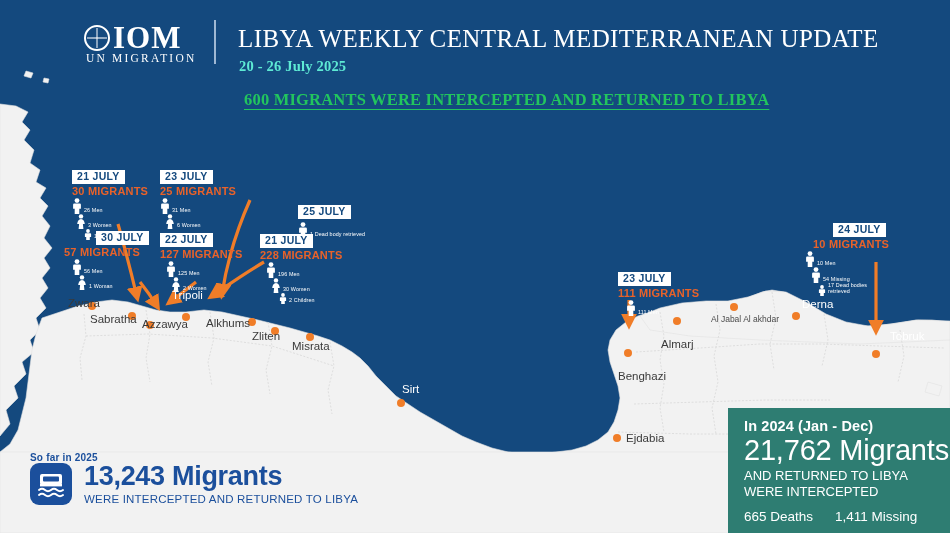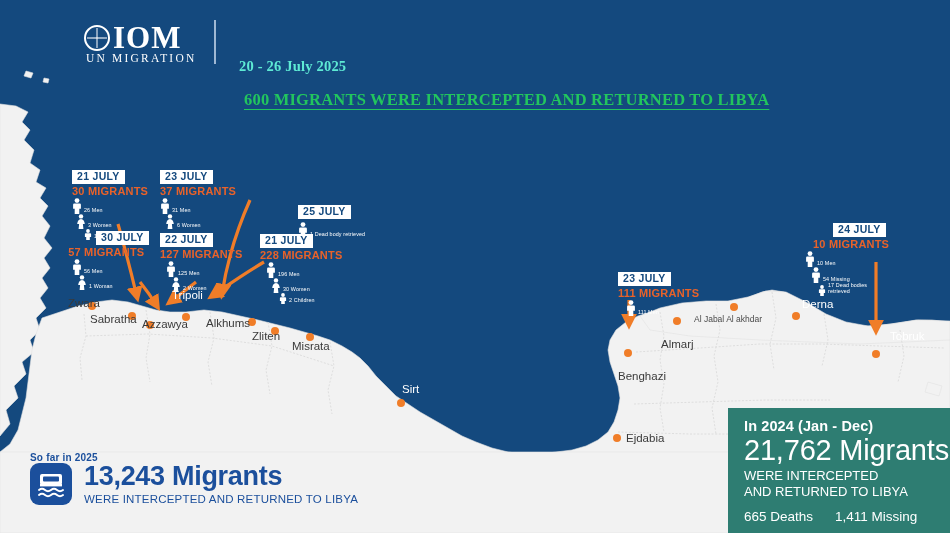--- a/index.html
+++ b/index.html
@@ -29,21 +29,21 @@
   .vline{position:absolute;left:198px;top:20px;width:1.6px;height:44px;background:#9fb8d4;}
   .h-title{position:absolute;left:222px;top:25px;color:#fff;font-size:25px;letter-spacing:.4px;white-space:nowrap;}
   .h-date{position:absolute;left:223px;top:58px;color:#5eead4;font-size:14.5px;font-weight:bold;letter-spacing:.2px;}
   .h-banner{position:absolute;left:228px;top:90px;color:#22c55e;font-size:16.5px;font-weight:bold;letter-spacing:.2px;
             text-decoration:underline;text-underline-offset:4px;white-space:nowrap;}
 
   
   .card{position:absolute;}
   .chip{display:inline-block;background:#fff;color:#14497E;font-size:10.5px;font-weight:bold;
         padding:1px 5px 2px;letter-spacing:.3px;line-height:1.05;white-space:nowrap;}
-  .mig{color:#E8622A;font-size:11px;font-weight:bold;letter-spacing:.2px;white-space:nowrap;margin-top:1px;text-align:center;}
+  .mig{color:#E8622A;font-size:11px;font-weight:bold;letter-spacing:.2px;white-space:nowrap;margin-top:1px;}
   .rows{margin-top:1px;position:relative;}
   .row{display:flex;align-items:flex-end;white-space:nowrap;line-height:1;}
   .row span{color:#fff;font-size:5.4px;letter-spacing:.1px;padding-bottom:1px;}
   .pic{flex:0 0 auto;margin-right:2px;}
 
   
   .dot{position:absolute;width:8px;height:8px;border-radius:50%;background:#F07D28;}
   .clabel{position:absolute;font-size:11.5px;white-space:nowrap;}
   .clabel.dark{color:#3A3A3A;}
   .clabel.light{color:#FFFFFF;}
@@ -123,20 +123,21 @@
 
   <div id="header">
     <div class="logo-wrap">
       <span class="globe">
           <i></i>
         </span>
       <span class="iom-txt">IOM</span>
     </div>
     <div class="iom-sub">UN MIGRATION</div>
     <div class="vline"></div>
+    <div class="h-title">LIBYA WEEKLY CENTRAL MEDITERRANEAN UPDATE</div>
     <div class="h-date">20 - 26 July 2025</div>
     <div class="h-banner">600 MIGRANTS WERE INTERCEPTED AND RETURNED TO LIBYA</div>
   </div>
 
   <svg id="arrows" style="position:absolute;left:0;top:0;width:950px;height:533px;" viewBox="0 0 950 533">
     <defs>
       <marker id="ah" markerWidth="5" markerHeight="5" refX="3.2" refY="2.5" orient="auto">
         <path d="M0,0 L5,2.5 L0,5 Z" fill="#F07D28"></path>
       </marker>
     </defs>
@@ -173,21 +174,21 @@
     <span class="clabel dark" style="left:90px;top:313px">Sabratha</span>
     <span class="clabel dark" style="left:142px;top:318px">Azzawya</span>
     <span class="clabel light" style="left:172px;top:289px">Tripoli</span>
     <span class="clabel dark" style="left:206px;top:317px">Alkhums</span>
     <span class="clabel dark" style="left:252px;top:330px">Zliten</span>
     <span class="clabel dark" style="left:292px;top:340px">Misrata</span>
     <span class="clabel light" style="left:402px;top:383px">Sirt</span>
     <span class="clabel dark" style="left:626px;top:432px">Ejdabia</span>
     <span class="clabel dark" style="left:618px;top:370px">Benghazi</span>
     <span class="clabel dark" style="left:661px;top:338px">Almarj</span>
-    <span class="clabel small" style="left:694px;top:314px">Al Jabal Al akhdar</span>
+    <span class="clabel small" style="left:711px;top:314px">Al Jabal Al akhdar</span>
     <span class="clabel light" style="left:802px;top:298px">Derna</span>
     <span class="clabel light" style="left:890px;top:330px">Tobruk</span>
   </div>
 
   <div class="card" style="left:72px;top:166px">
     <span class="chip">21 JULY</span>
     <div class="mig">30 MIGRANTS</div>
     <div class="rows">
       <div class="row">
         <svg class="pic" width="10" height="16" viewBox="0 0 10 16">
@@ -208,21 +209,21 @@
             <circle cx="4" cy="2" r="1.9" fill="#fff"></circle>
             <path d="M1.8,4.2 h4.4 a0.9,0.9 0 0 1 0.9,0.9 v2.8 h-1.3 v3.1 h-3.6 v-3.1 h-1.3 v-2.8 a0.9,0.9 0 0 1 0.9,-0.9 Z" fill="#fff"></path>
           </svg>
         <span>1 Child</span>
       </div>
     </div>
   </div>
 
   <div class="card" style="left:160px;top:166px">
     <span class="chip">23 JULY</span>
-    <div class="mig">37 MIGRANTS</div>
+    <div class="mig">25 MIGRANTS</div>
     <div class="rows">
       <div class="row">
         <svg class="pic" width="10" height="16" viewBox="0 0 10 16">
             <circle cx="5" cy="2.6" r="2.4" fill="#fff"></circle>
             <path d="M2.2,5.6 h5.6 a1.1,1.1 0 0 1 1.1,1.1 v4 h-1.6 v5.3 h-4.6 v-5.3 h-1.6 v-4 a1.1,1.1 0 0 1 1.1,-1.1 Z" fill="#fff"></path>
           </svg>
         <span>31 Men</span>
       </div>
       <div class="row" style="margin-left:5px">
         <svg class="pic" width="10" height="15" viewBox="0 0 10 15">
@@ -375,22 +376,22 @@
         <div class="bl-big">13,243 Migrants</div>
         <div class="bl-sub">WERE INTERCEPTED AND RETURNED TO LIBYA</div>
       </div>
     </div>
   </div>
 
   <div id="br">
     <div class="br-kick">In 2024 (Jan - Dec)</div>
     <div class="br-big">21,762 Migrants</div>
     <div class="br-sub">
+      <div>AND RETURNED TO LIBYA</div>
       <div>WERE INTERCEPTED</div>
-      <div>AND RETURNED TO LIBYA</div>
     </div>
     <div class="br-foot">
       <span>665 Deaths</span>
       <span>1,411 Missing</span>
     </div>
   </div>
 
 </div>
 
 </body></html>

